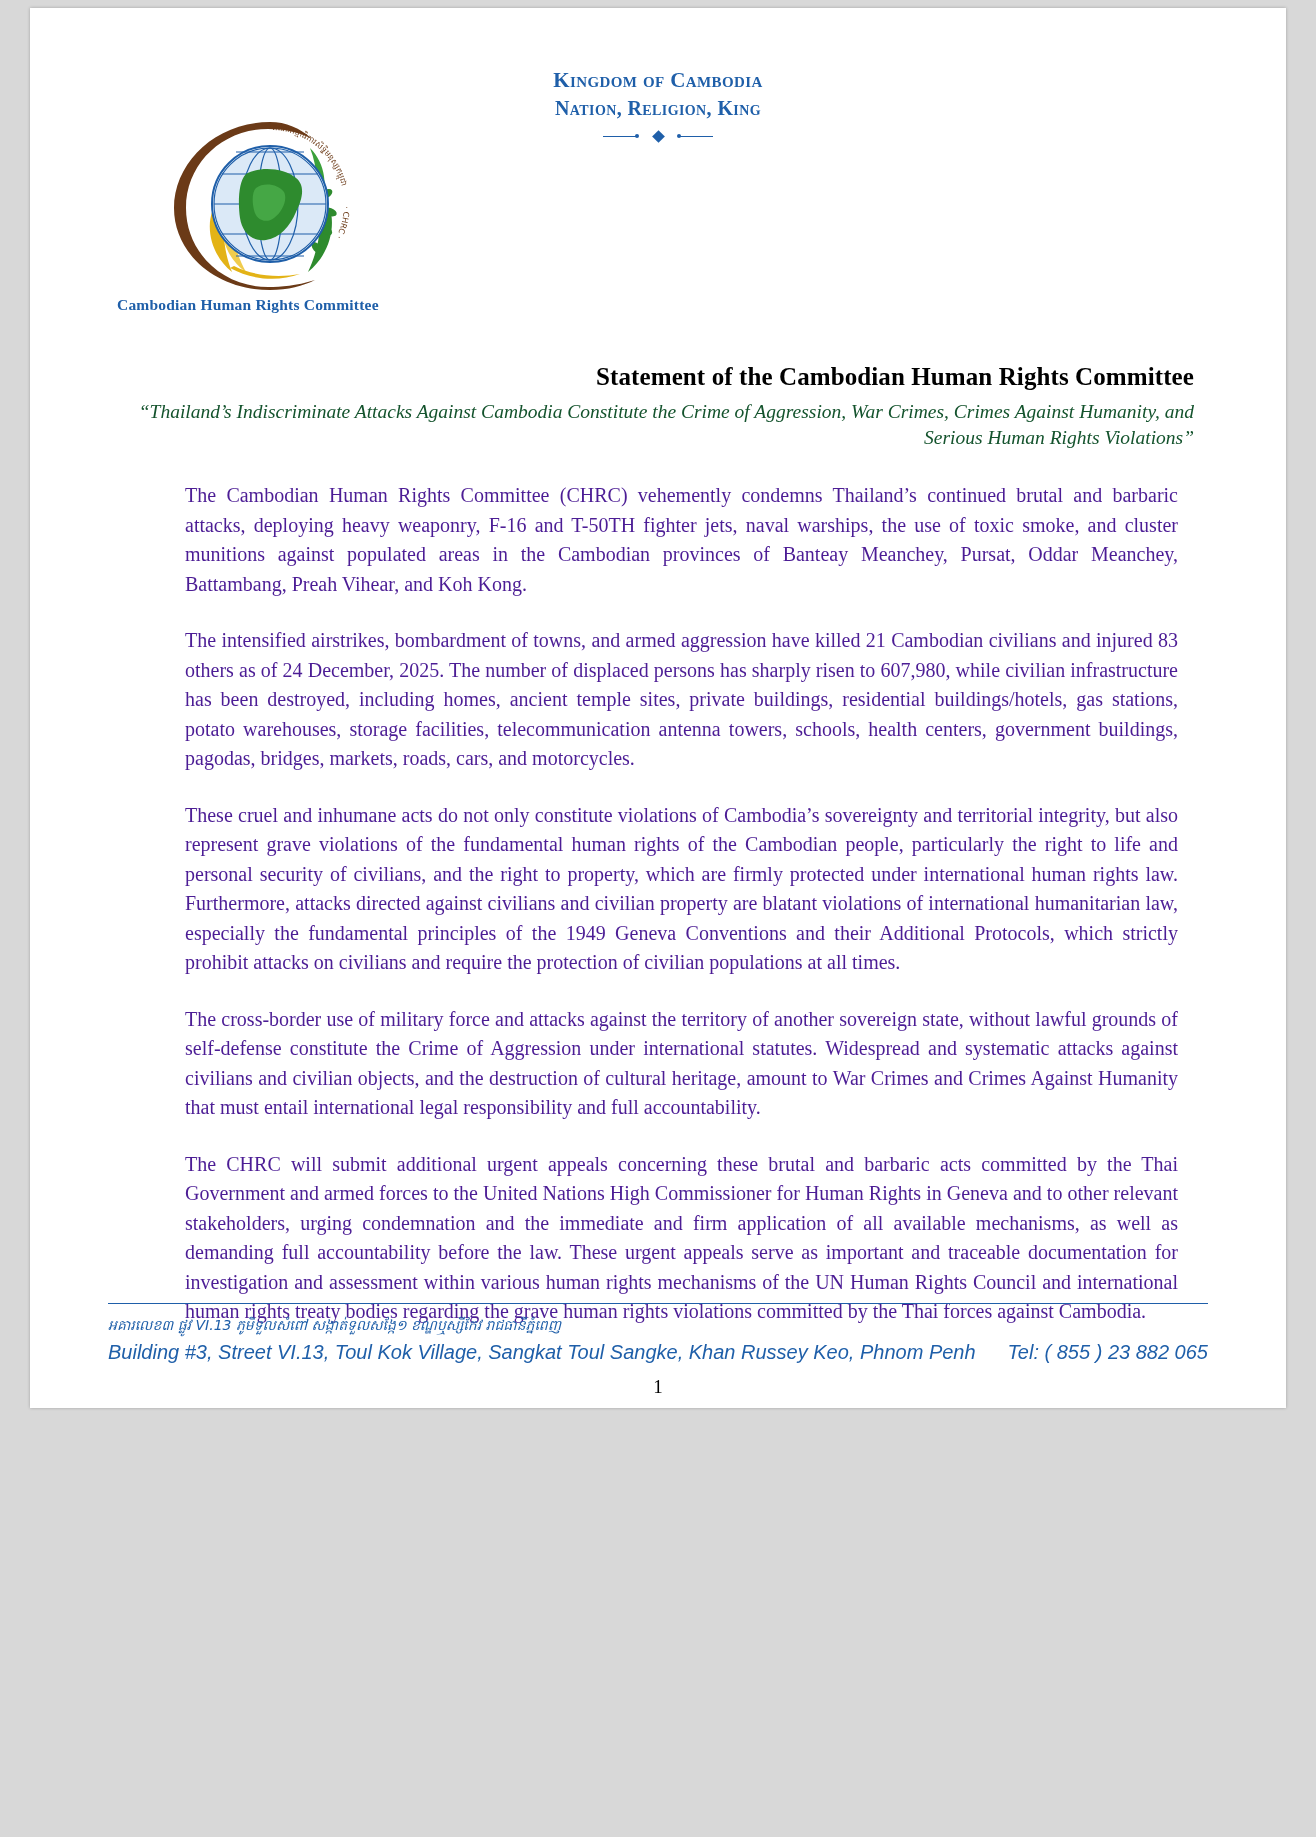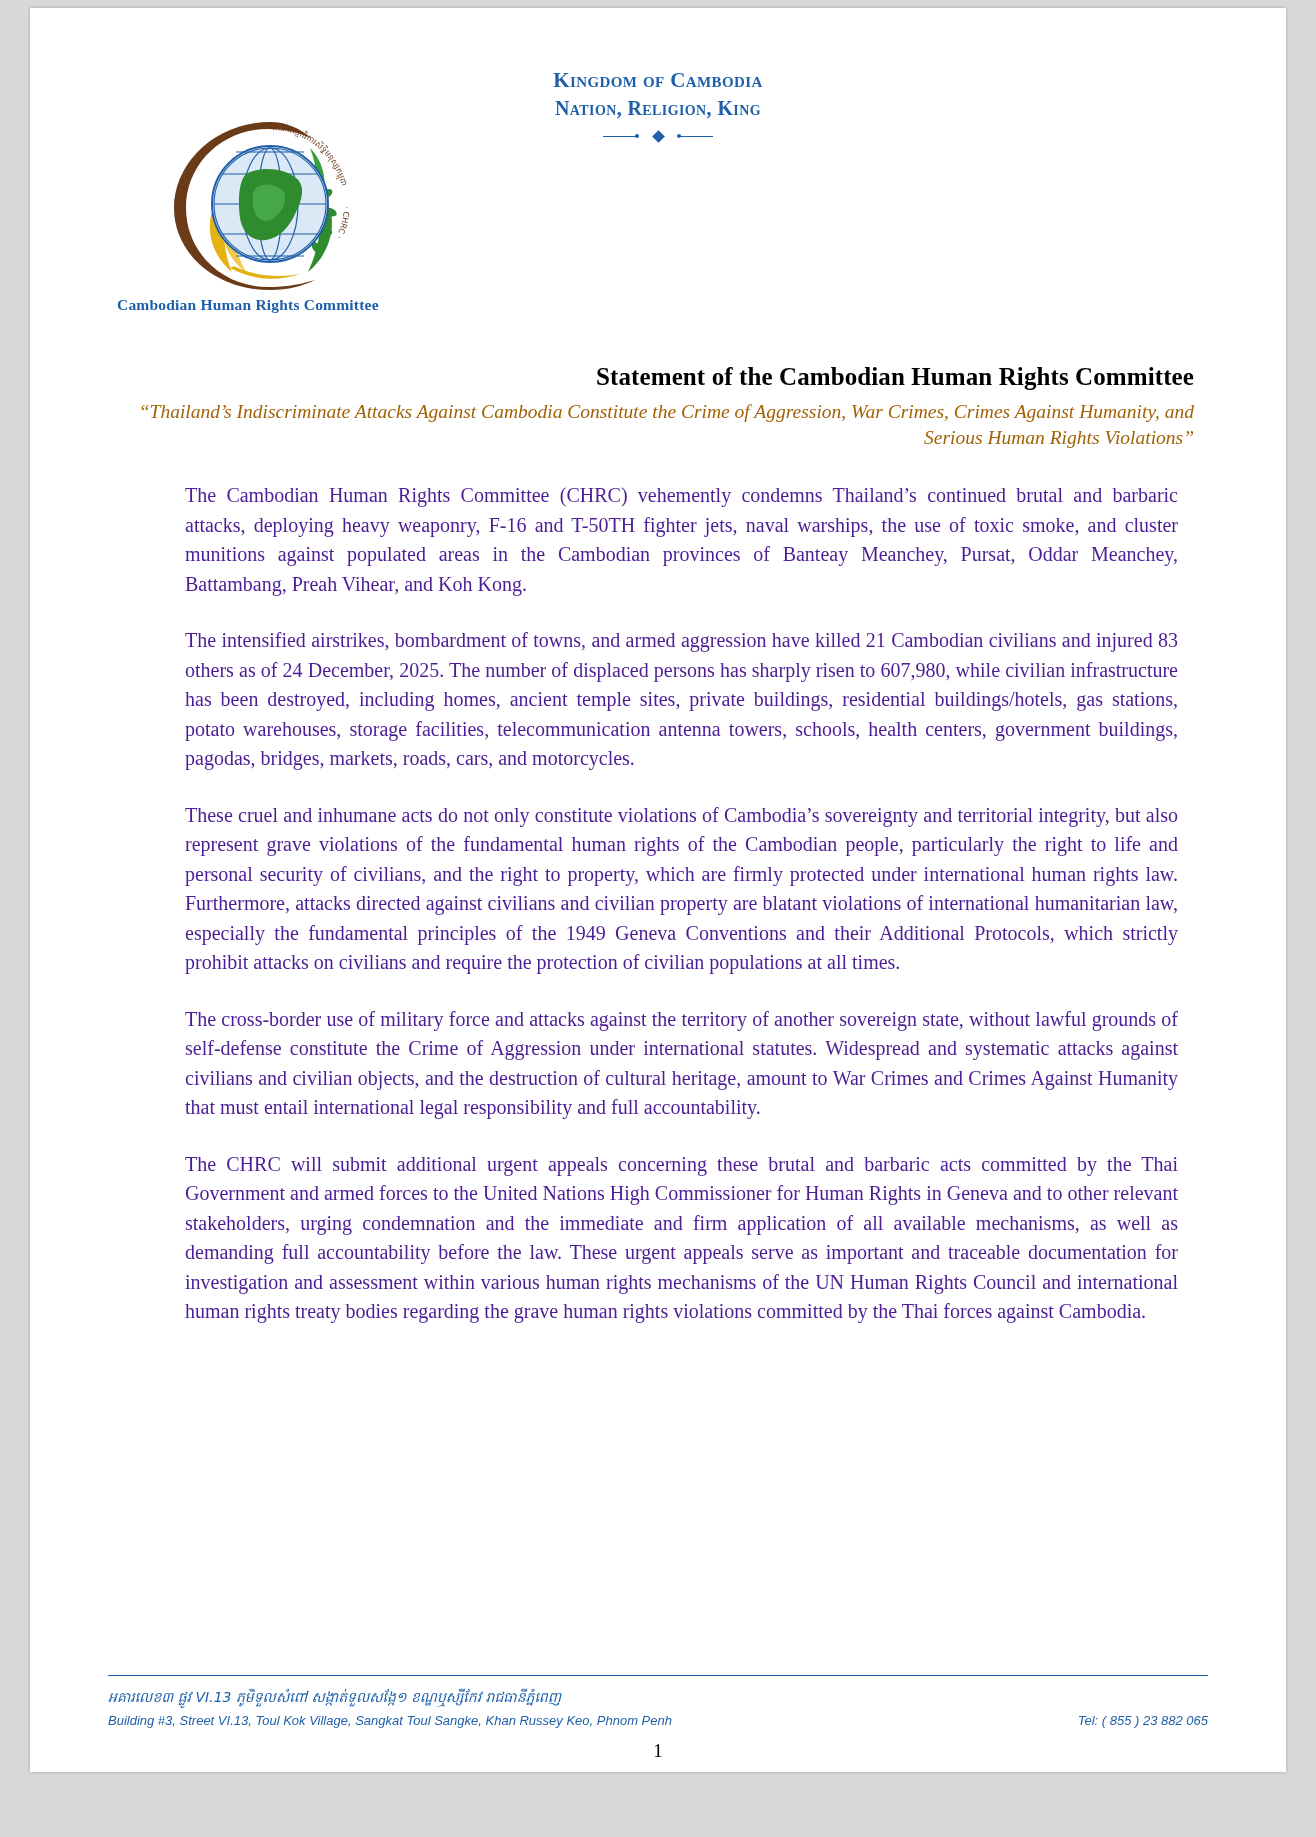--- a/index.html
+++ b/index.html
@@ -8,21 +8,21 @@
     background: #d8d8d8;
   }
   body {
     width: 1316px;
     height: 1837px;
     font-family: "Liberation Serif", serif;
   }
   .page {
     position: relative;
     width: 1256px;
-    height: 1764px;
+    height: 1400px;
     margin: 8px auto 4px auto;
     background: #ffffff;
     box-shadow: 0 0 3px rgba(0,0,0,0.25);
     box-sizing: border-box;
     padding: 0;
     overflow: hidden;
   }
   
   .header {
     position: relative;
@@ -120,21 +120,21 @@
     font-weight: bold;
     letter-spacing: 0.1px;
     margin: 0 0 8px 0;
     color: #000;
   }
   .doc-subtitle {
     font-size: 19.5px;
     font-style: italic;
     line-height: 26px;
     margin: 0;
-    color: #a16207;
+    color: #14532d;
   }
 
   
   .body-text {
     margin: 30px 108px 0 155px;
     color: #4c1d95;
   }
   .body-text p {
     font-size: 20px;
     line-height: 29.5px;
@@ -165,21 +165,21 @@
     font-style: italic;
     font-family: "DejaVu Sans", sans-serif;
     line-height: 28px;
     margin-bottom: 2px;
   }
   .footer-row {
     display: flex;
     justify-content: space-between;
     align-items: flex-start;
     color: #1f5fa9;
-    font-size: 13px;
+    font-size: 20px;
     font-style: italic;
     font-family: "Liberation Sans", sans-serif;
   }
   .footer-address { }
   .footer-tel { white-space: nowrap; }
   .page-number {
     position: absolute;
     left: 0;
     right: 0;
     bottom: 10px;

